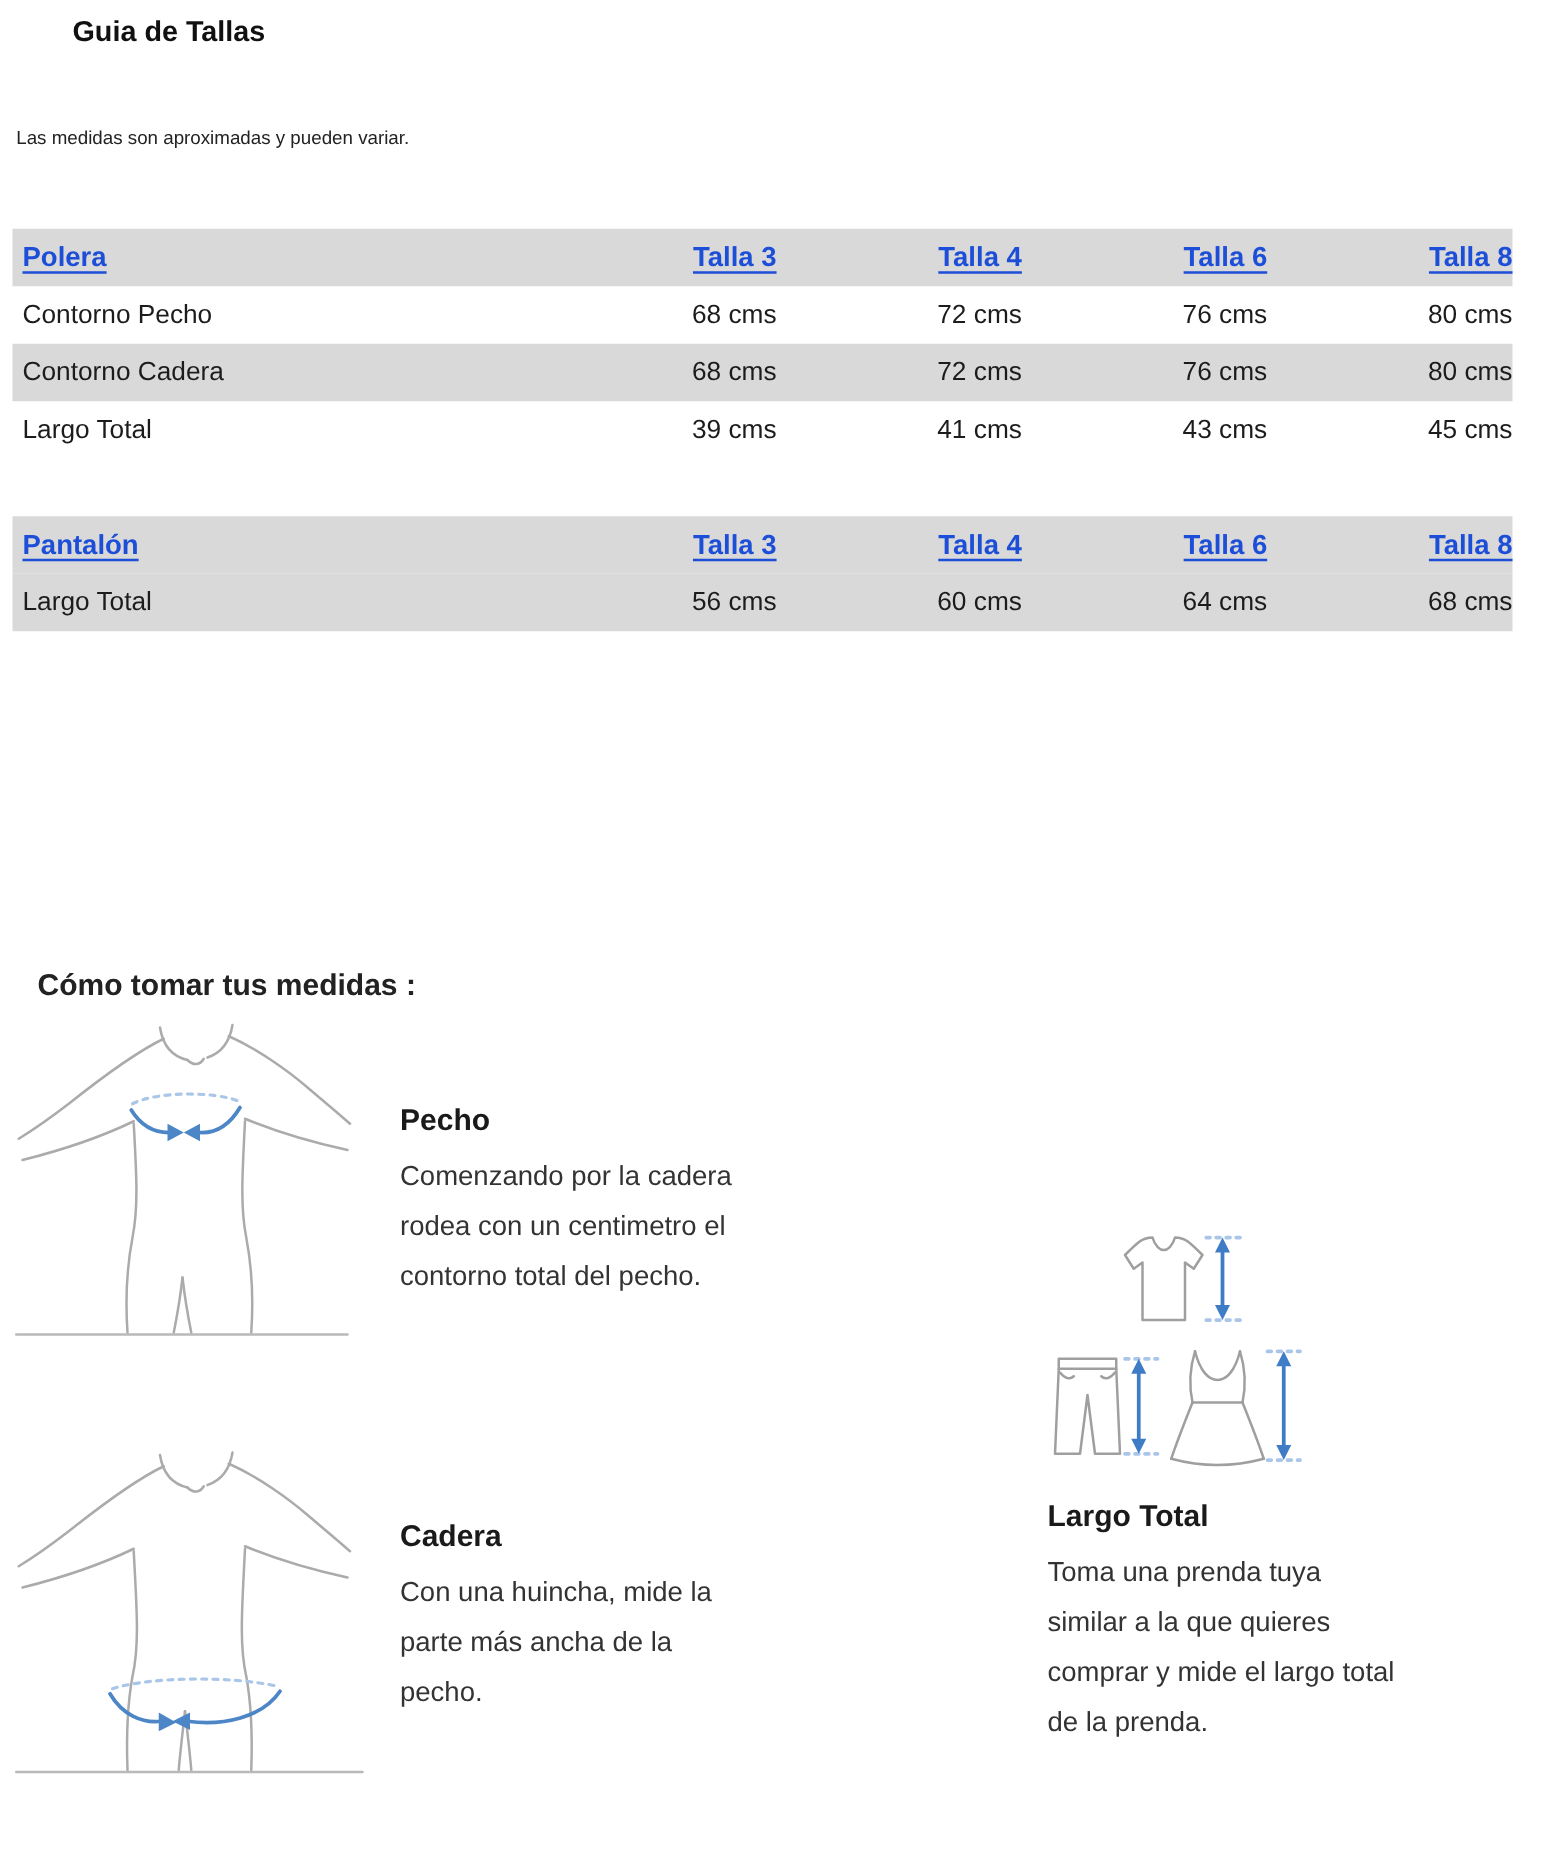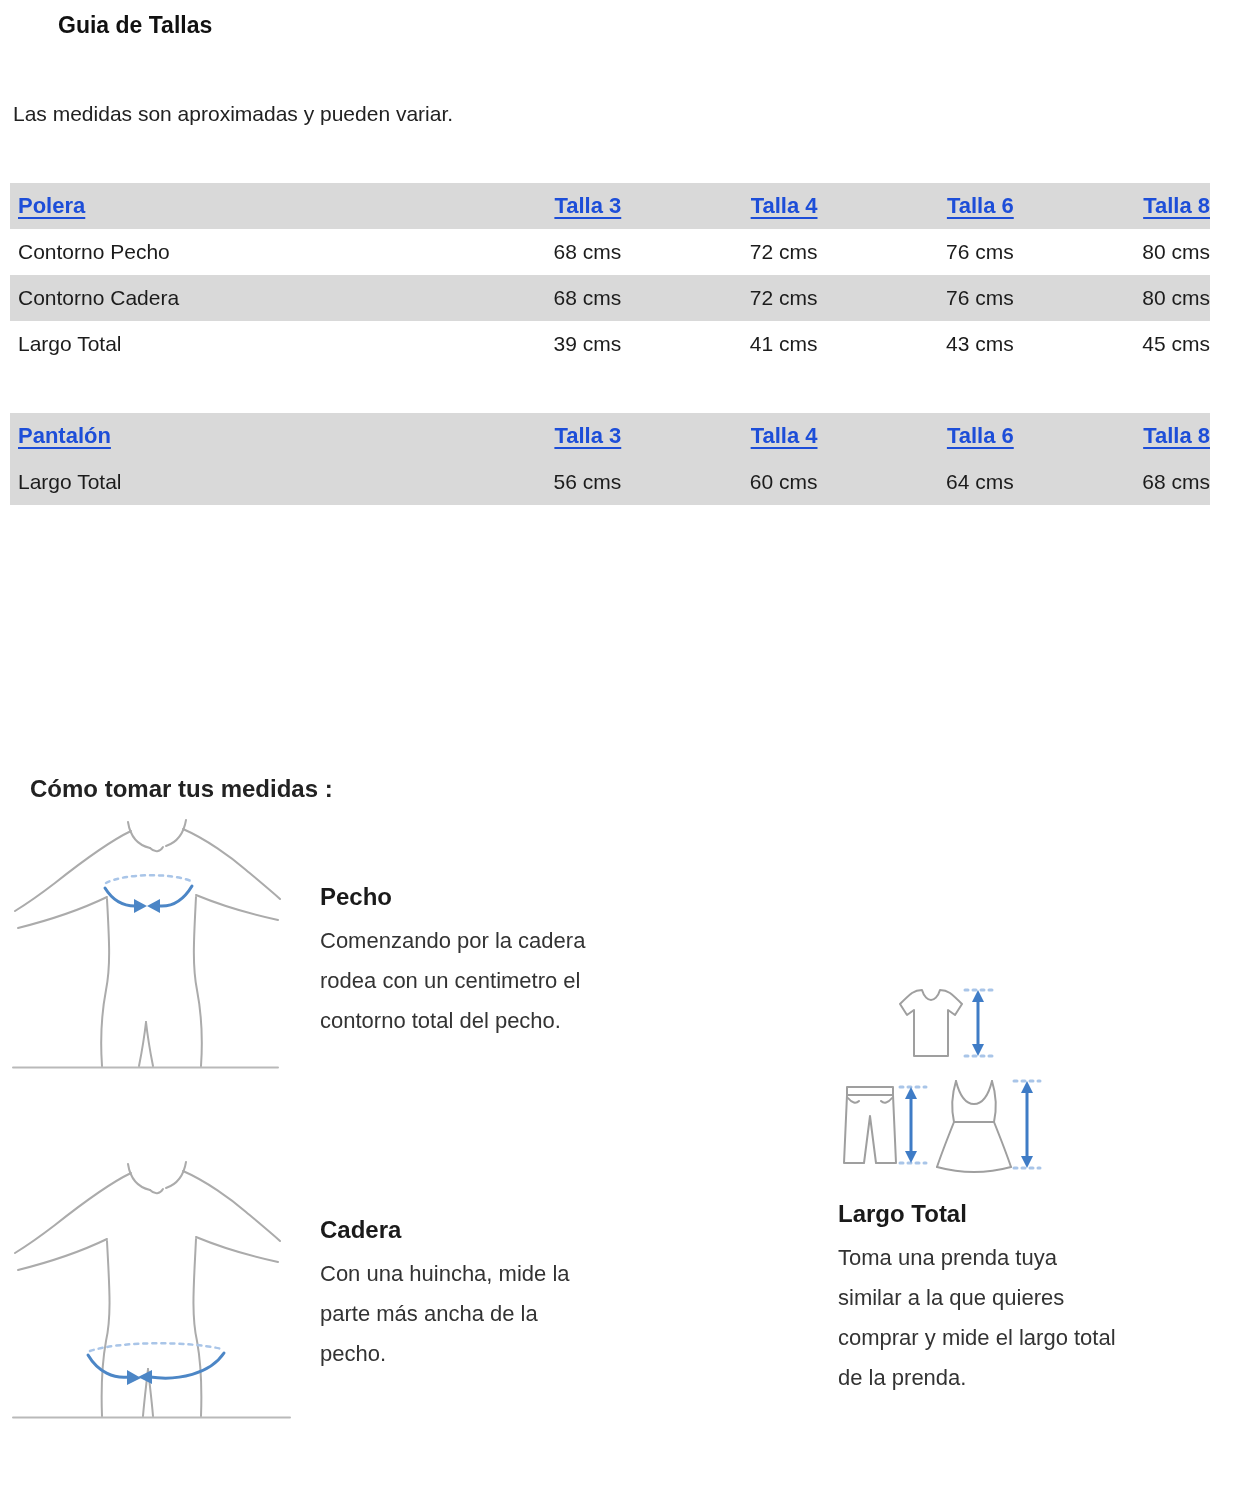--- a/index.html
+++ b/index.html
@@ -8,21 +8,21 @@
     width:1240px;height:1500px;
     background:#ffffff;
     font-family:"Liberation Sans", sans-serif;
     color:#1c1c1c;
     overflow:hidden;
   }
   .abs{position:absolute;}
 
   
   .page-title{left:22px;top:12px;font-size:23px;font-weight:bold;color:#111;margin-left:36px;}
-  .page-subtitle{left:13px;top:102px;font-size:21px;color:#222;}
+  .page-subtitle{left:13px;top:102px;font-size:15px;color:#222;}
   .section-heading{left:30px;top:745px;font-size:24px;font-weight:bold;color:#222;margin-top:30px;}
 
   
   .size-table{left:10px;width:1200px;font-size:21px;}
   .trow{display:grid;grid-template-columns:415px 1fr 1fr 1fr 1fr;align-items:center;height:46px;}
   .trow.grey{background:#d9d9d9;}
   .cell.label{padding-left:8px;text-align:left;}
   .cell.val{text-align:right;}
   .thead .cell{font-weight:bold;text-decoration:underline;text-decoration-thickness:2px;text-underline-offset:4px;font-size:22px;color:#1d4ed8;}
 

